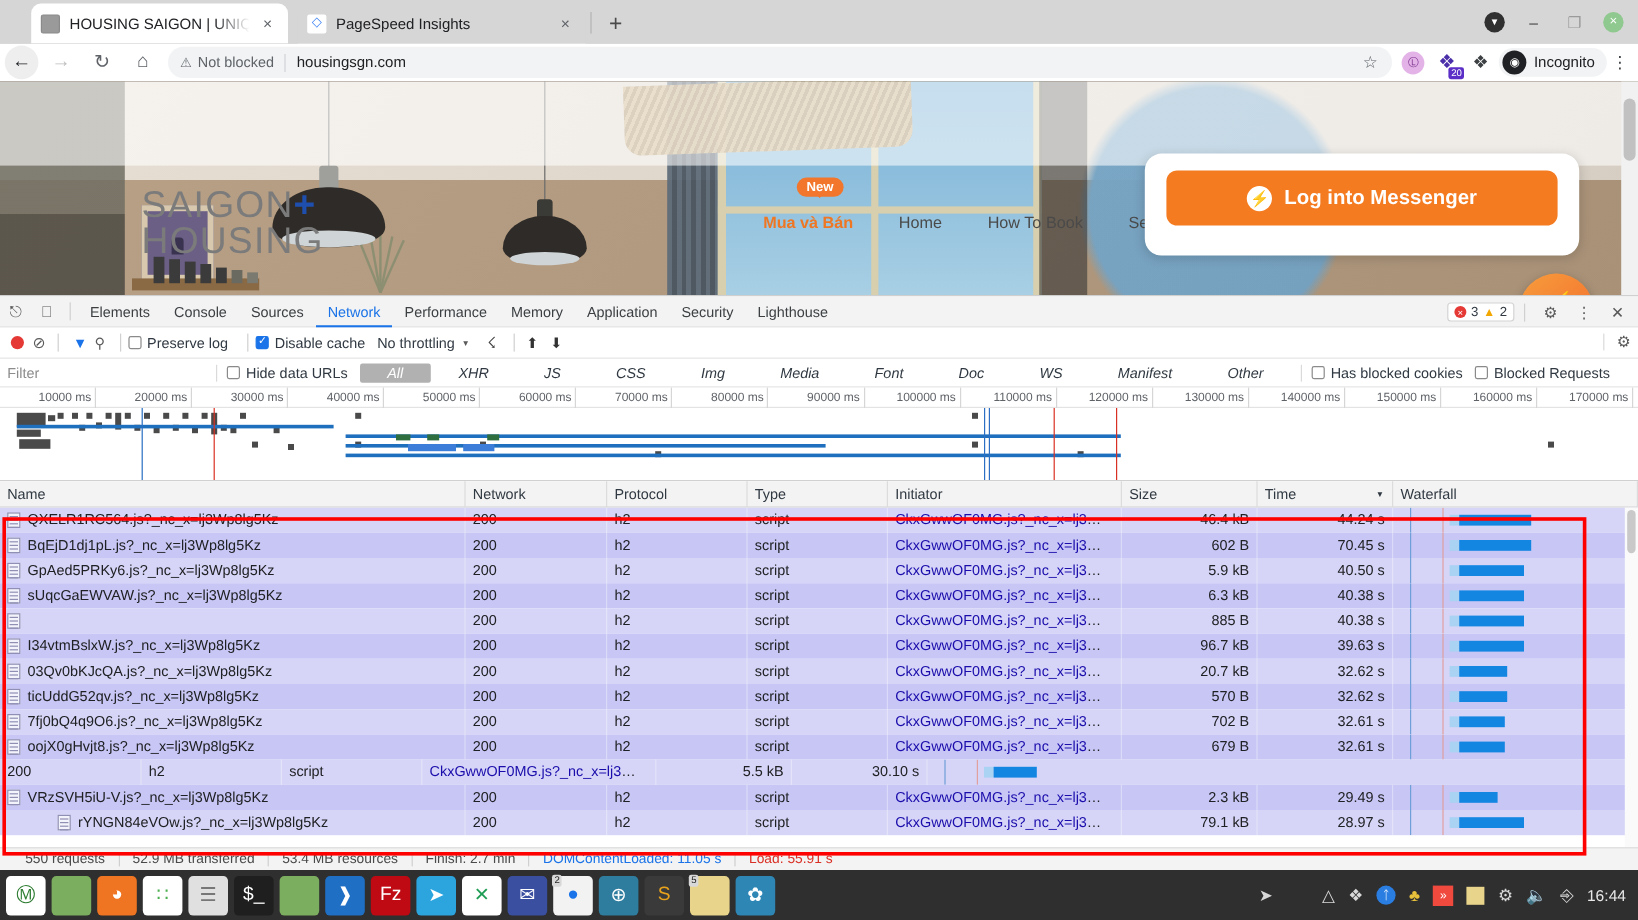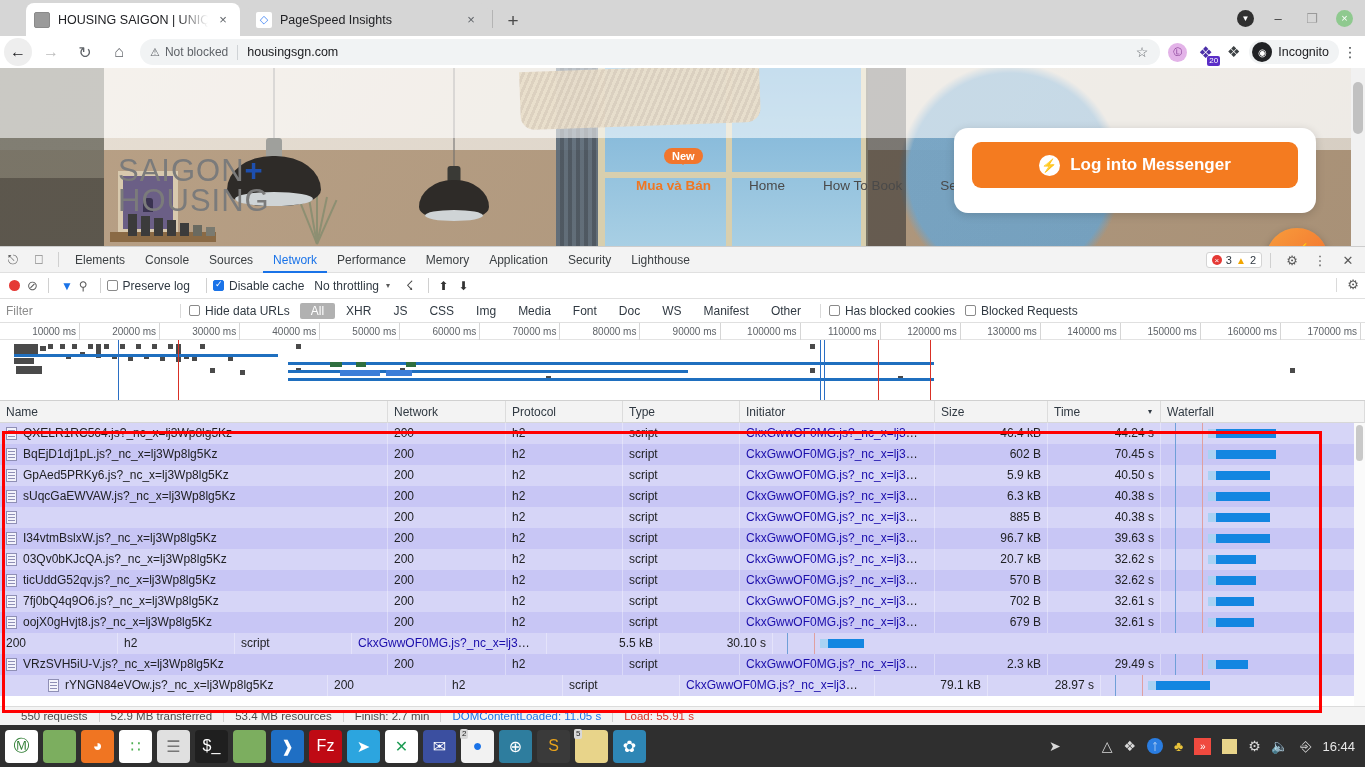--- a/index.html
+++ b/index.html
@@ -199,21 +199,21 @@
   .caret { font-size:8px; color:#5a5a5a; }
   .wifi-ic { font-size:13px; color:#444; margin:0 8px; }
   .updown { display:flex; gap:10px; font-size:12px; color:#333; margin-left:4px; }
 
   .dt-filterbar { position:relative; height:24px; border-bottom:1px solid #e0e0e0;
     display:flex; align-items:center; background:#fff; }
   .filter-input { width:172px; height:24px; border:none; outline:none; padding-left:6px;
     font-size:12px; color:#303942; font-family:"Liberation Sans",sans-serif; background:transparent; }
   .filter-input::placeholder { color:#8c8c8c; }
   .fb-sep { width:1px; height:14px; background:#dadada; margin:0 8px; }
-  .type-chip { padding:1px 11px; font-size:12px; color:#303942; border-radius:2px; }
+  .type-chip { padding:1px 23px; font-size:12px; color:#303942; border-radius:2px;font-style:italic; }
   .type-chip.sel { background:#b1b1b1; color:#fff; }
   .gear-right { position:absolute; right:6px; top:4px; font-size:13px; color:#5a5a5a; }
   .gear-sep { position:absolute; right:28px; top:5px; width:1px; height:14px; background:#dadada; }
 
   
   .dt-overview { position:relative; height:78px; border-bottom:1px solid #d0d0d0; background:#fff; }
   .ruler { position:relative; height:17px; border-bottom:1px solid #e3e3e3; }
   .ruler .tick { position:absolute; top:0; height:17px; border-right:1px solid #d6d6d6;
     font-size:10px; color:#5f6368; text-align:right; padding-right:3px; line-height:17px; }
   .ov-canvas { position:relative; height:60px; overflow:hidden; }
@@ -799,21 +799,21 @@
             <span class="cell c-wf">
               <span class="wf-vline" style="left: 14px; background: rgb(111, 159, 216);"></span>
               <span class="wf-vline" style="left: 41px; background: rgb(224, 160, 160);"></span>
               <div class="wf-bar" style="left: 47px; width: 40px;">
                 <span class="light" style="width: 8px;"></span>
                 <span class="dark" style="left: 8px; right: 0px;"></span>
               </div>
             </span>
           </div>
           <div class="row">
-            <span class="cell c-name" style="width: 328px; padding-left: 48px;">
+            <span class="cell c-name" style="width: 388px; padding-left: 48px;">
               <span class="doc-ic"></span>
               <span>rYNGN84eVOw.js?_nc_x=lj3Wp8lg5Kz</span>
             </span>
             <span class="cell" style="width: 118px;">200</span>
             <span class="cell" style="width: 117px;">h2</span>
             <span class="cell" style="width: 117px;">script</span>
             <span class="cell c-init" style="width: 195px;"><a>CkxGwwOF0MG.js?_nc_x=lj3Wp...</a></span>
             <span class="cell num" style="width: 113px;">79.1 kB</span>
             <span class="cell num" style="width: 113px;">28.97 s</span>
             <span class="cell c-wf">

